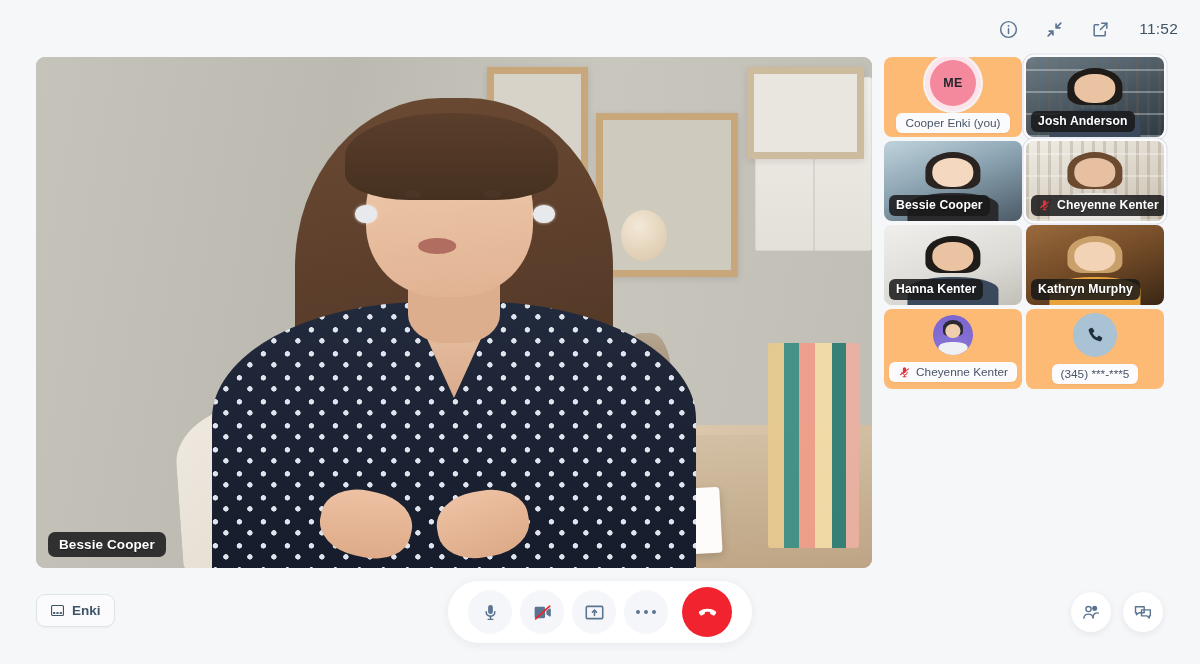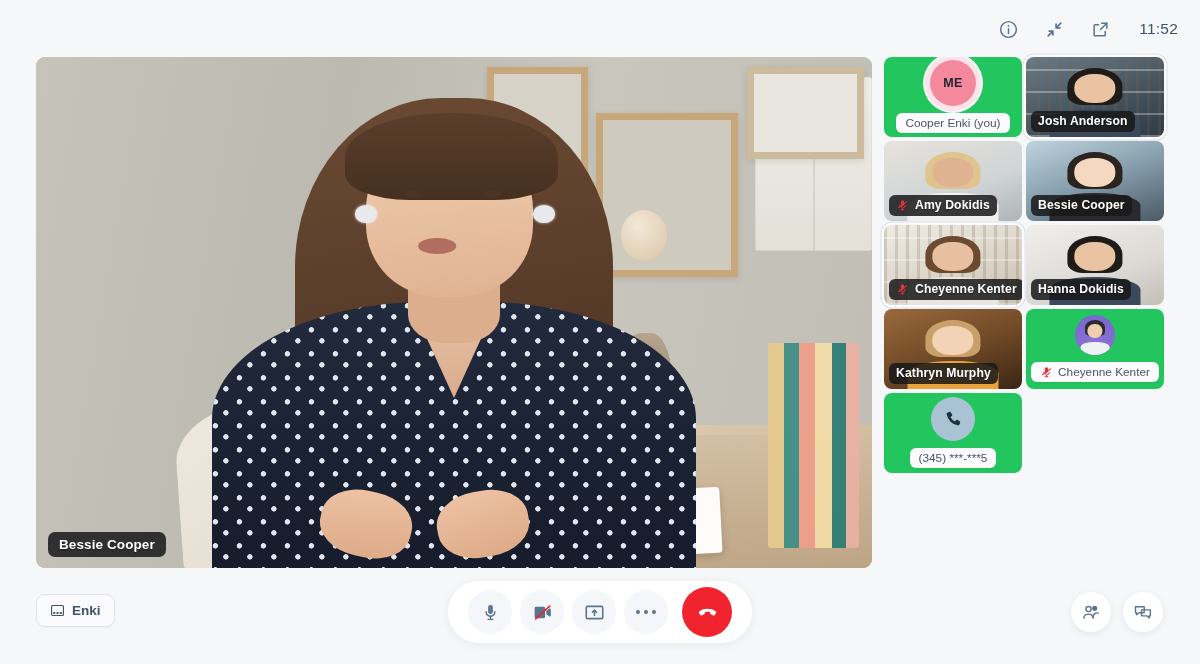--- a/index.html
+++ b/index.html
@@ -157,21 +157,21 @@
     grid-template-rows: repeat(6, 79.5px);
     gap: 4.5px 4px;
   }
   .tile {
     position: relative; border-radius: 8px; overflow: hidden;
     background: #e8eaef;
   }
   .tile.active { box-shadow: 0 0 0 2.5px #fbfbfd, 0 0 0 3.5px rgba(170,180,200,.35); }
   .tile .scene { position: absolute; inset: 0; }
   .tile .name-chip { left: 5px; bottom: 5px; font-size: 12.2px; padding: 4px 7px; border-radius: 6px; }
-  .tile.no-video { background:#22c55e; display:flex; flex-direction:column; align-items:center; justify-content:center; gap:7px; }
+  .tile.no-video { background:#fdba74; display:flex; flex-direction:column; align-items:center; justify-content:center; gap:7px; }
 
   .me-ring {
     width: 46px; height: 46px; border-radius: 50%;
     background: #f4899e; color:#23262c; font-weight: 700; font-size: 12.5px;
     display:flex; align-items:center; justify-content:center;
     box-shadow: 0 0 0 5px #fbe4ea, 0 0 0 7px #f3f4f8;
     letter-spacing:.4px;
   }
   .pill-name {
     background: #fbfbfd; border-radius: 6px; padding: 3px 9px;
@@ -324,37 +324,20 @@
           <div class="shelves"></div>
           <div class="t-body" style="bottom:0;width:66%;height:34%;background:#3a4a5c"></div>
           <div class="t-hair" style="top:14%;width:40%;height:46%;background:#1f1b19"></div>
           <div class="t-face" style="top:22%;width:30%;height:36%;background:#e9c3a2"></div>
         </div>
         <div class="name-chip">
           <span>Josh Anderson</span>
         </div>
       </div>
       <div class="tile">
-        <div class="scene bg-room">
-          <div class="t-body" style="bottom:0;width:66%;height:34%;background:#f2f1ef"></div>
-          <div class="t-hair" style="top:14%;width:40%;height:46%;background:#e0c48e"></div>
-          <div class="t-face" style="top:22%;width:30%;height:36%;background:#dfb392"></div>
-        </div>
-        <div class="name-chip">
-          <span style="display:flex">
-            <svg class="mute-ico" viewBox="0 0 24 24">
-              <path fill="#e0333a" d="M9 5.2a3 3 0 0 1 6 0v6.1l-6 4.1z"></path>
-              <path fill="#e0333a" d="M6.1 11.1a.85.85 0 0 1 1.7 0 4.2 4.2 0 0 0 .5 2l-1.3.9a6 6 0 0 1-.9-2.9zM16.2 11.1a.85.85 0 0 1 1.7 0 6.05 6.05 0 0 1-5.05 5.95v2.1h2a.85.85 0 0 1 0 1.7H9.15a.85.85 0 0 1 0-1.7h2v-2.1a6 6 0 0 1-2.3-.8l1.4-1a4.2 4.2 0 0 0 5.95-4.15z"></path>
-              <path stroke="#e0333a" stroke-width="2" stroke-linecap="round" d="M4.6 16.2L19.4 5.4"></path>
-            </svg>
-          </span>
-          <span>Amy Dokidis</span>
-        </div>
-      </div>
-      <div class="tile">
         <div class="scene bg-cowork">
           <div class="t-body" style="bottom:0;width:66%;height:34%;background:#2a2a2e"></div>
           <div class="t-hair" style="top:14%;width:40%;height:46%;background:#2b2320"></div>
           <div class="t-face" style="top:22%;width:30%;height:36%;background:#f4d8bf"></div>
         </div>
         <div class="name-chip">
           <span>Bessie Cooper</span>
         </div>
       </div>
       <div class="tile active">
@@ -375,21 +358,21 @@
           <span>Cheyenne Kenter</span>
         </div>
       </div>
       <div class="tile">
         <div class="scene bg-light">
           <div class="t-body" style="bottom:0;width:66%;height:34%;background:#3a4a5c"></div>
           <div class="t-hair" style="top:14%;width:40%;height:46%;background:#1f1b19"></div>
           <div class="t-face" style="top:22%;width:30%;height:36%;background:#e9c3a2"></div>
         </div>
         <div class="name-chip">
-          <span>Hanna Dokidis</span>
+          <span>Hanna Kenter</span>
         </div>
       </div>
       <div class="tile">
         <div class="scene bg-wood">
           <div class="t-body" style="bottom:0;width:66%;height:34%;background:#e8a33c"></div>
           <div class="t-hair" style="top:14%;width:40%;height:46%;background:#c9a06a"></div>
           <div class="t-face" style="top:22%;width:30%;height:36%;background:#f2d3b6"></div>
         </div>
         <div class="name-chip">
           <span>Kathryn Murphy</span>

